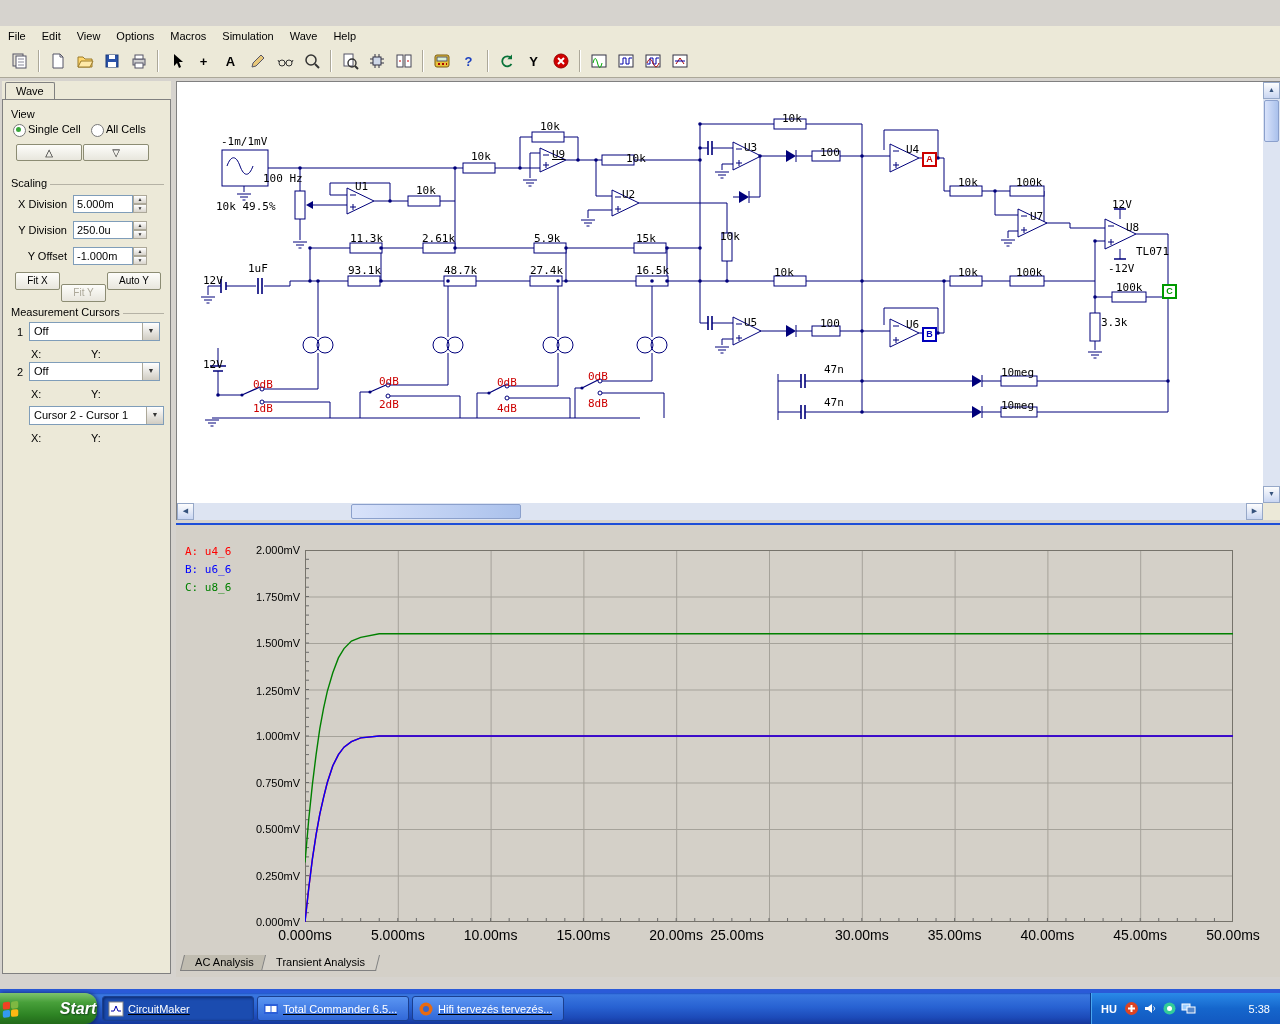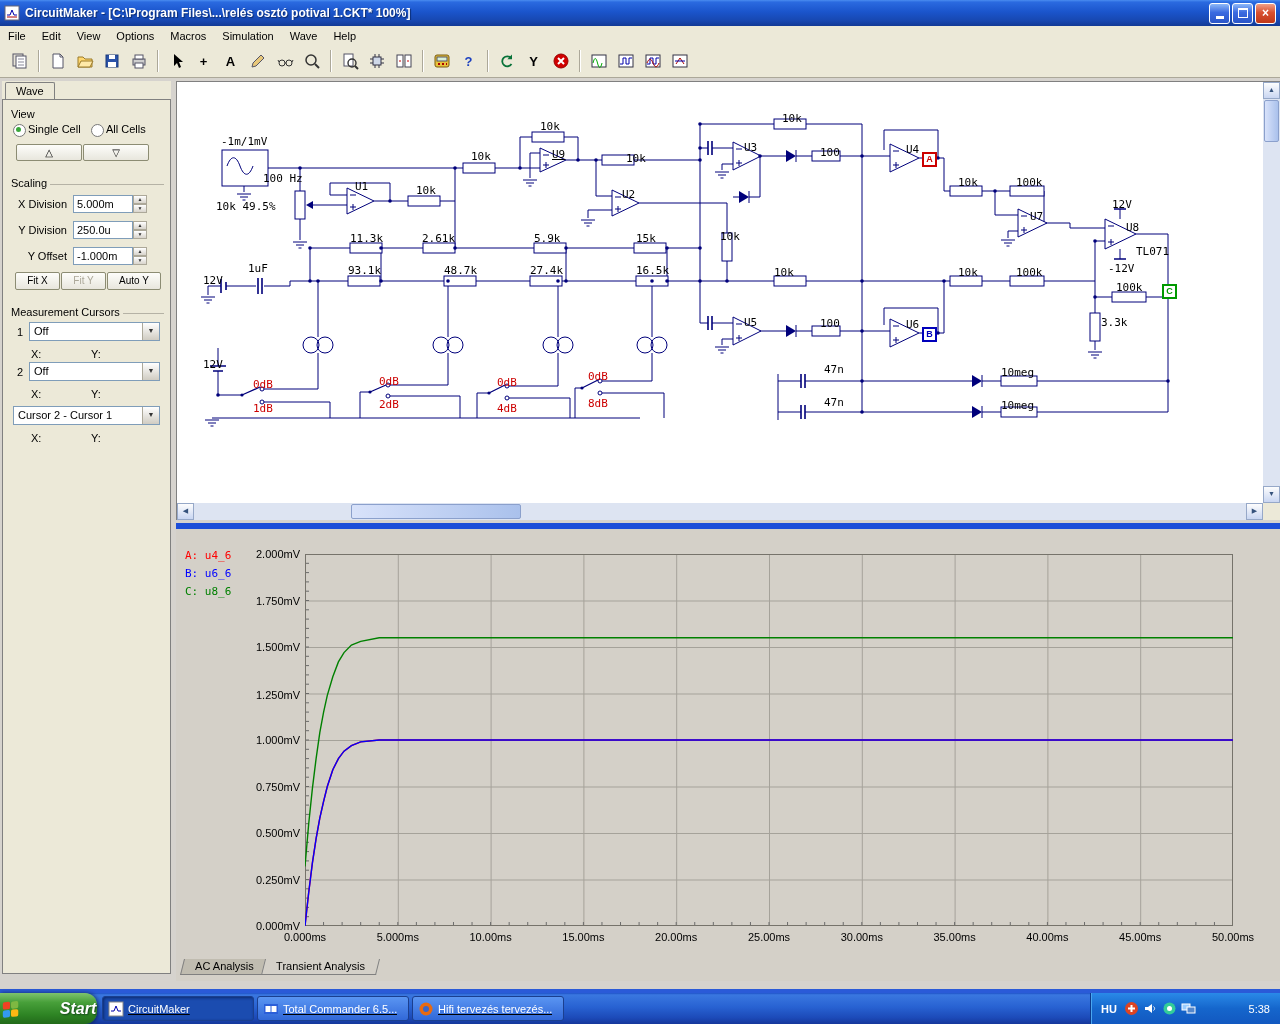--- a/index.html
+++ b/index.html
@@ -33,21 +33,21 @@
   .panel-tab{position:absolute;left:3px;top:1px;height:17px;padding:0 10px;background:#ece9d8;
     border:1px solid #808080;border-bottom:none;border-radius:2px 2px 0 0;line-height:17px;}
   .panel-body{position:absolute;left:0;top:18px;right:0;bottom:0;border:1px solid #808080;background:#ece9d8;}
   .plabel{position:absolute;white-space:nowrap;}
   .grp-line{position:absolute;left:6px;right:6px;border-top:1px solid #b5b2a5;height:0;}
   .grp-cap{position:absolute;background:#ece9d8;padding:0 3px;}
   .radio{position:absolute;width:11px;height:11px;border:1px solid #787878;border-radius:50%;background:#fff;}
   .radio.checked::after{content:"";position:absolute;left:2px;top:2px;width:5px;height:5px;border-radius:50%;background:#3aa73a;}
   .xpbtn{position:absolute;background:linear-gradient(180deg,#fdfdfa,#e8e6dd);border:1px solid #8c8c73;
     border-radius:2px;font-size:10px;text-align:center;box-sizing:border-box;}
-  .xpbtn.disabled{color:#aca899;}
+  .xpbtn.disabled{color:#aca899;margin-top:12px;}
   .xp-input{position:absolute;border:1px solid #7f9db9;background:#fff;height:18px;box-sizing:border-box;
     font:11px "Liberation Sans",sans-serif;padding:0 3px;}
   .spin{position:absolute;width:14px;height:18px;box-sizing:border-box;}
   .spin span{display:block;width:14px;height:9px;box-sizing:border-box;border:1px solid #aca899;
     background:linear-gradient(#fff,#d8d4cc);font-size:5px;line-height:7px;text-align:center;color:#333;}
   .combo{position:absolute;height:19px;border:1px solid #7f9db9;background:#fff;box-sizing:border-box;}
   .combo .cval{position:absolute;left:4px;top:2px;white-space:nowrap;}
   .combo .cbtn{position:absolute;right:0;top:0;width:16px;height:17px;border-left:1px solid #aca899;
     background:linear-gradient(#fff,#d0ccc2);font-size:7px;line-height:16px;text-align:center;color:#333;}
   
@@ -58,25 +58,25 @@
   .slabel{position:absolute;white-space:nowrap;font:11px "DejaVu Sans Mono",monospace;}
   .probe{position:absolute;width:11px;height:11px;border:2px solid;background:#fff;
     font:bold 9px "Liberation Sans",sans-serif;line-height:11px;text-align:center;pointer-events:auto;}
   .sb-v{position:absolute;right:0;top:0;width:17px;height:421px;background:#dde4f2;}
   .sb-h{position:absolute;left:0;bottom:0;height:17px;width:1086px;background:#dde4f2;}
   .sb-btn{position:absolute;width:17px;height:17px;background:linear-gradient(#fdfdfd,#c9d6f2);
     border:1px solid #96a8c8;box-sizing:border-box;color:#35527c;font-size:7px;line-height:14px;text-align:center;}
   .sb-thumb{position:absolute;background:linear-gradient(90deg,#d8e2fa,#aac1ec);border:1px solid #8ba0cc;border-radius:2px;box-sizing:border-box;}
   .sb-corner{position:absolute;right:0;bottom:0;width:17px;height:17px;background:#ece9d8;}
   
-  #waveform{position:absolute;left:176px;top:523px;width:1104px;height:452px;background:#d4d0c8;border-top:6px solid #1d4ed8;}
+  #waveform{position:absolute;left:176px;top:523px;width:1104px;height:452px;background:#d4d0c8;border-top:2px solid #1d4ed8;}
   #plot-svg{position:absolute;left:129px;top:25px;}
   .legend-item{position:absolute;left:9px;font:11px "DejaVu Sans Mono",monospace;white-space:nowrap;}
   .ylab{position:absolute;width:58px;text-align:right;font-size:11px;}
-  .xlab{position:absolute;top:402px;width:70px;text-align:center;font-size:11px;}
+  .xlab{position:absolute;top:402px;width:70px;text-align:center;font-size:14px;}
   #analysis-tabs{position:absolute;left:6px;top:430px;height:17px;display:flex;}
   .atab{height:15px;line-height:15px;padding:0 12px;border:1px solid #808080;border-top:none;background:#c0bcb0;
     transform:skewX(-14deg);margin-right:-4px;}
   .atab span{display:block;transform:skewX(14deg);}
   .atab.active{background:#d4d0c8;z-index:2;}
   #window-bottom{position:absolute;left:0;top:989px;width:1280px;height:4px;background:#2a5ad8;}
   
   #taskbar{position:absolute;left:0;top:993px;width:1280px;height:31px;
     background:linear-gradient(180deg,#1e52c8 0%,#3a77e0 6%,#2862d2 45%,#1c4ab8 80%,#15379b 100%);}
   #start-button{position:absolute;left:0;top:0;width:97px;height:31px;border-radius:0 12px 12px 0;
@@ -95,35 +95,20 @@
     display:flex;align-items:center;gap:7px;padding:0 10px;box-sizing:border-box;color:#fff;}
   #tray .lang{font-weight:bold;}
   #tray .clock{margin-left:auto;}
   .trayicon{width:15px;height:15px;display:flex;}
 </style>
 </head>
 <body>
 
 <div id="screen">
 
-  <div id="titlebar">
-    <svg id="app-icon" viewBox="0 0 16 16">
-        <rect x="1" y="1" width="14" height="14" fill="#fff" stroke="#667"></rect>
-        <path d="M3 10h3l2-5 2 5h3" stroke="#0000aa" fill="none"></path>
-        <path d="M3 12h10" stroke="#aa0000"></path>
-      </svg>
-    <span class="ttl">CircuitMaker - [C:\Program Files\...\relés osztó potival 1.CKT* 100%]</span>
-    <span class="winbtn">
-        <span class="minbar"></span>
-      </span>
-    <span class="winbtn">
-        <span class="restbox"></span>
-      </span>
-    <span class="winbtn close">×</span>
-  </div>
 
   <div id="menubar">
       <span class="menu-item">File</span>
       <span class="menu-item">Edit</span>
       <span class="menu-item">View</span>
       <span class="menu-item">Options</span>
       <span class="menu-item">Macros</span>
       <span class="menu-item">Simulation</span>
       <span class="menu-item">Wave</span>
       <span class="menu-item">Help</span>
@@ -323,21 +308,21 @@
       <span class="plabel" style="left:88px;top:248px">Y:</span>
 
       <span class="plabel" style="left:14px;top:266px">2</span>
       <div class="combo" style="left:26px;top:262px;width:131px">
         <span class="cval">Off</span>
         <span class="cbtn">▼</span>
       </div>
       <span class="plabel" style="left:28px;top:288px">X:</span>
       <span class="plabel" style="left:88px;top:288px">Y:</span>
 
-      <div class="combo" style="left:10px;top:306px;width:147px">
+      <div class="combo" style="left:26px;top:306px;width:135px">
         <span class="cval">Cursor 2 - Cursor 1</span>
         <span class="cbtn">▼</span>
       </div>
       <span class="plabel" style="left:28px;top:332px">X:</span>
       <span class="plabel" style="left:88px;top:332px">Y:</span>
     </div>
   </div>
 
   <div id="schematic">
     <svg id="schem-svg" width="1085" height="420" viewBox="177 82 1085 420">
@@ -674,21 +659,21 @@
         <polyline points="0.0,372.0 3.7,338.5 7.4,308.8 11.1,284.6 14.8,264.1 18.6,247.4 22.3,232.5 27.8,215.8 33.4,204.6 39.0,197.2 46.4,191.6 55.7,187.9 74.2,186.0 92.8,186.0 928.0,186.0" fill="none" stroke="#ff0000" stroke-width="1.4"></polyline>
         <polyline points="0.0,372.0 3.7,338.5 7.4,308.8 11.1,284.6 14.8,264.1 18.6,247.4 22.3,232.5 27.8,215.8 33.4,204.6 39.0,197.2 46.4,191.6 55.7,187.9 74.2,186.0 92.8,186.0 928.0,186.0" fill="none" stroke="#0000ff" stroke-width="1.4"></polyline>
         <polyline points="0.0,312.5 3.7,269.7 7.4,234.4 11.1,204.6 14.8,178.6 18.6,158.1 22.3,141.4 27.8,122.8 33.4,107.9 39.0,98.6 46.4,91.1 55.7,87.4 74.2,83.7 92.8,83.7 928.0,83.7" fill="none" stroke="#008000" stroke-width="1.4"></polyline>
       </svg>
     <div id="x-labels">
         <span class="xlab" style="left: 94px;">0.000ms</span>
         <span class="xlab" style="left: 186.8px;">5.000ms</span>
         <span class="xlab" style="left: 279.6px;">10.00ms</span>
         <span class="xlab" style="left: 372.4px;">15.00ms</span>
         <span class="xlab" style="left: 465.2px;">20.00ms</span>
-        <span class="xlab" style="left: 558px;">25.00ms</span>
+        <span class="xlab" style="left: 526px;">25.00ms</span>
         <span class="xlab" style="left: 650.8px;">30.00ms</span>
         <span class="xlab" style="left: 743.6px;">35.00ms</span>
         <span class="xlab" style="left: 836.4px;">40.00ms</span>
         <span class="xlab" style="left: 929.2px;">45.00ms</span>
         <span class="xlab" style="left: 1022px;">50.00ms</span>
       </div>
     <div id="analysis-tabs">
         <div class="atab">
           <span>AC Analysis</span>
         </div>

